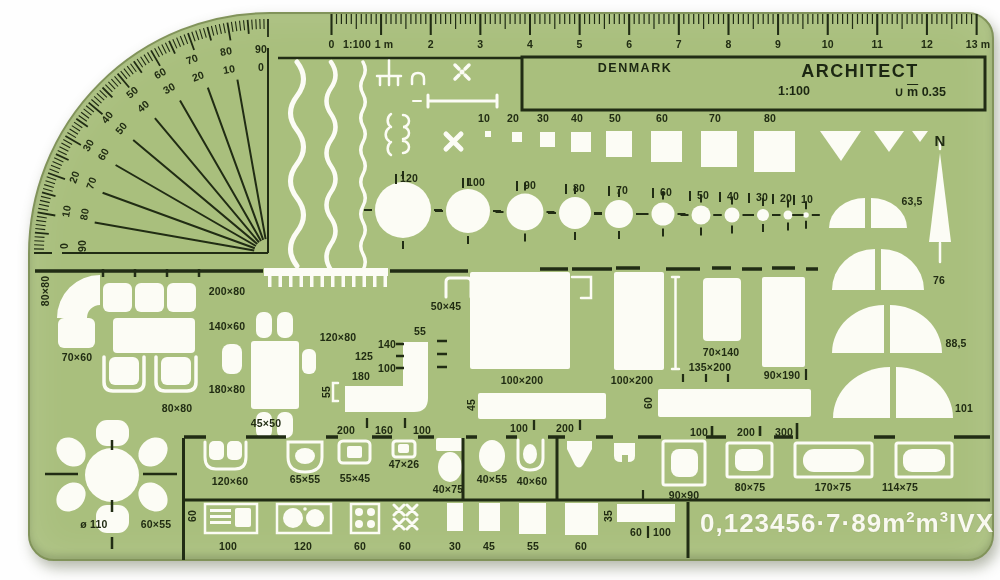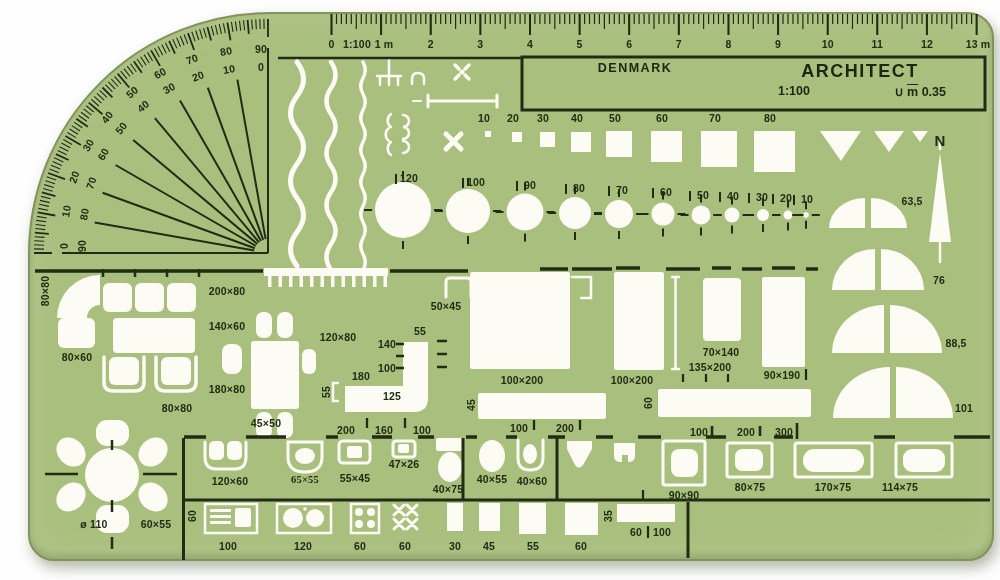--- a/index.html
+++ b/index.html
@@ -286,39 +286,40 @@
     <div class="country">DENMARK</div>
   </div>
   <div id="title-right">
     <div class="product">ARCHITECT</div>
     <div class="specs">
       <span>1:100</span>
       <span><span>∪</span> <span class="ovl">m</span> <span>0.35</span></span>
     </div>
   </div>
 
+  <div id="stencil-chars"><span>0,123456·7·89</span><span>m</span><sup>2</sup><span>m</span><sup>3</sup><span>IVX</span></div>
 
   <div id="labels-layer">
       <span class="lbl" style="left: 940px; top: 140px; font-size: 15px;">N</span>
       <span class="lbl" style="left: 912px; top: 201px;">63,5</span>
       <span class="lbl" style="left: 939px; top: 280px;">76</span>
       <span class="lbl" style="left: 956px; top: 343px;">88,5</span>
       <span class="lbl" style="left: 964px; top: 408px;">101</span>
       <span class="lbl rot" style="left: 45px; top: 291px;">80×80</span>
       <span class="lbl" style="left: 227px; top: 291px;">200×80</span>
       <span class="lbl" style="left: 227px; top: 326px;">140×60</span>
-      <span class="lbl" style="left: 77px; top: 357px;">80×60</span>
+      <span class="lbl" style="left: 77px; top: 357px;">70×60</span>
       <span class="lbl" style="left: 227px; top: 389px;">180×80</span>
       <span class="lbl" style="left: 177px; top: 408px;">80×80</span>
       <span class="lbl" style="left: 266px; top: 423px;">45×50</span>
       <span class="lbl" style="left: 338px; top: 337px;">120×80</span>
       <span class="lbl" style="left: 446px; top: 306px;">50×45</span>
       <span class="lbl" style="left: 420px; top: 331px;">55</span>
       <span class="lbl" style="left: 387px; top: 344px;">140</span>
-      <span class="lbl" style="left: 392px; top: 356px; margin-top: 40px;">125</span>
+      <span class="lbl" style="left: 364px; top: 356px;">125</span>
       <span class="lbl" style="left: 387px; top: 368px;">100</span>
       <span class="lbl" style="left: 361px; top: 376px;">180</span>
       <span class="lbl rot" style="left: 326px; top: 392px;">55</span>
       <span class="lbl" style="left: 346px; top: 430px;">200</span>
       <span class="lbl" style="left: 384px; top: 430px;">160</span>
       <span class="lbl" style="left: 422px; top: 430px;">100</span>
       <span class="lbl" style="left: 522px; top: 380px;">100×200</span>
       <span class="lbl rot" style="left: 471px; top: 405px;">45</span>
       <span class="lbl" style="left: 519px; top: 428px;">100</span>
       <span class="lbl" style="left: 565px; top: 428px;">200</span>
@@ -326,21 +327,21 @@
       <span class="lbl" style="left: 721px; top: 352px;">70×140</span>
       <span class="lbl" style="left: 710px; top: 367px;">135×200</span>
       <span class="lbl" style="left: 782px; top: 375px;">90×190</span>
       <span class="lbl rot" style="left: 648px; top: 403px;">60</span>
       <span class="lbl" style="left: 699px; top: 432px;">100</span>
       <span class="lbl" style="left: 746px; top: 432px;">200</span>
       <span class="lbl" style="left: 784px; top: 432px;">300</span>
       <span class="lbl" style="left: 94px; top: 524px;">ø 110</span>
       <span class="lbl" style="left: 156px; top: 524px;">60×55</span>
       <span class="lbl" style="left: 230px; top: 481px;">120×60</span>
-      <span class="lbl" style="left: 305px; top: 479px; font-family: Liberation Serif, serif;">65×55</span>
+      <span class="lbl" style="left: 305px; top: 479px;">65×55</span>
       <span class="lbl" style="left: 355px; top: 478px;">55×45</span>
       <span class="lbl" style="left: 404px; top: 464px;">47×26</span>
       <span class="lbl" style="left: 448px; top: 489px;">40×75</span>
       <span class="lbl" style="left: 492px; top: 479px;">40×55</span>
       <span class="lbl" style="left: 532px; top: 481px;">40×60</span>
       <span class="lbl" style="left: 684px; top: 495px;">90×90</span>
       <span class="lbl" style="left: 750px; top: 487px;">80×75</span>
       <span class="lbl" style="left: 833px; top: 487px;">170×75</span>
       <span class="lbl" style="left: 900px; top: 487px;">114×75</span>
       <span class="lbl rot" style="left: 192px; top: 516px;">60</span>

